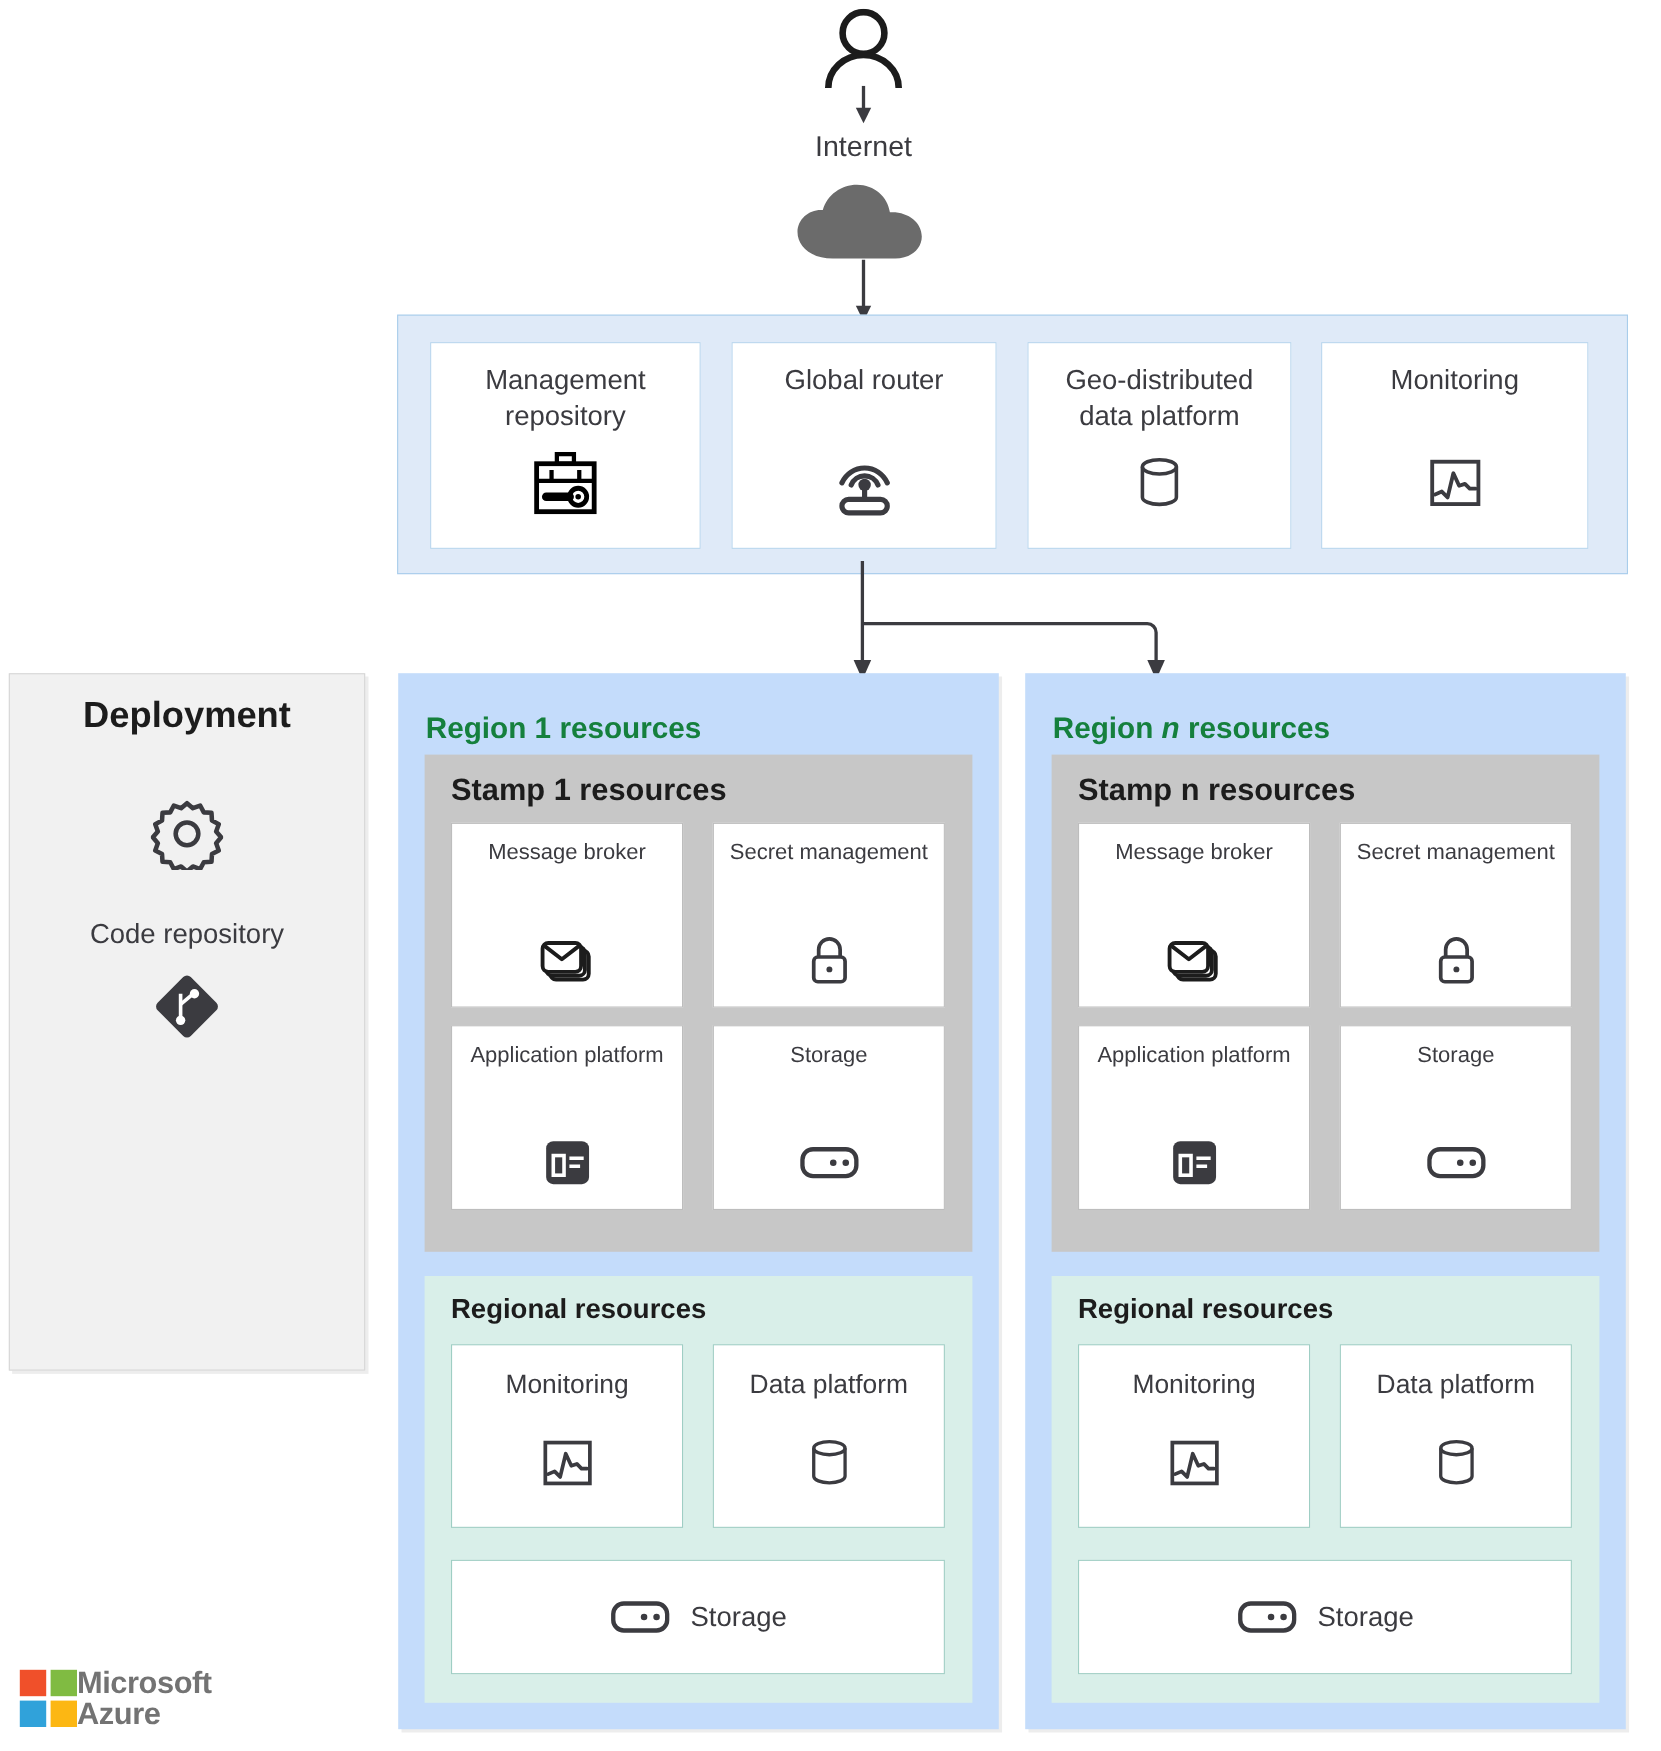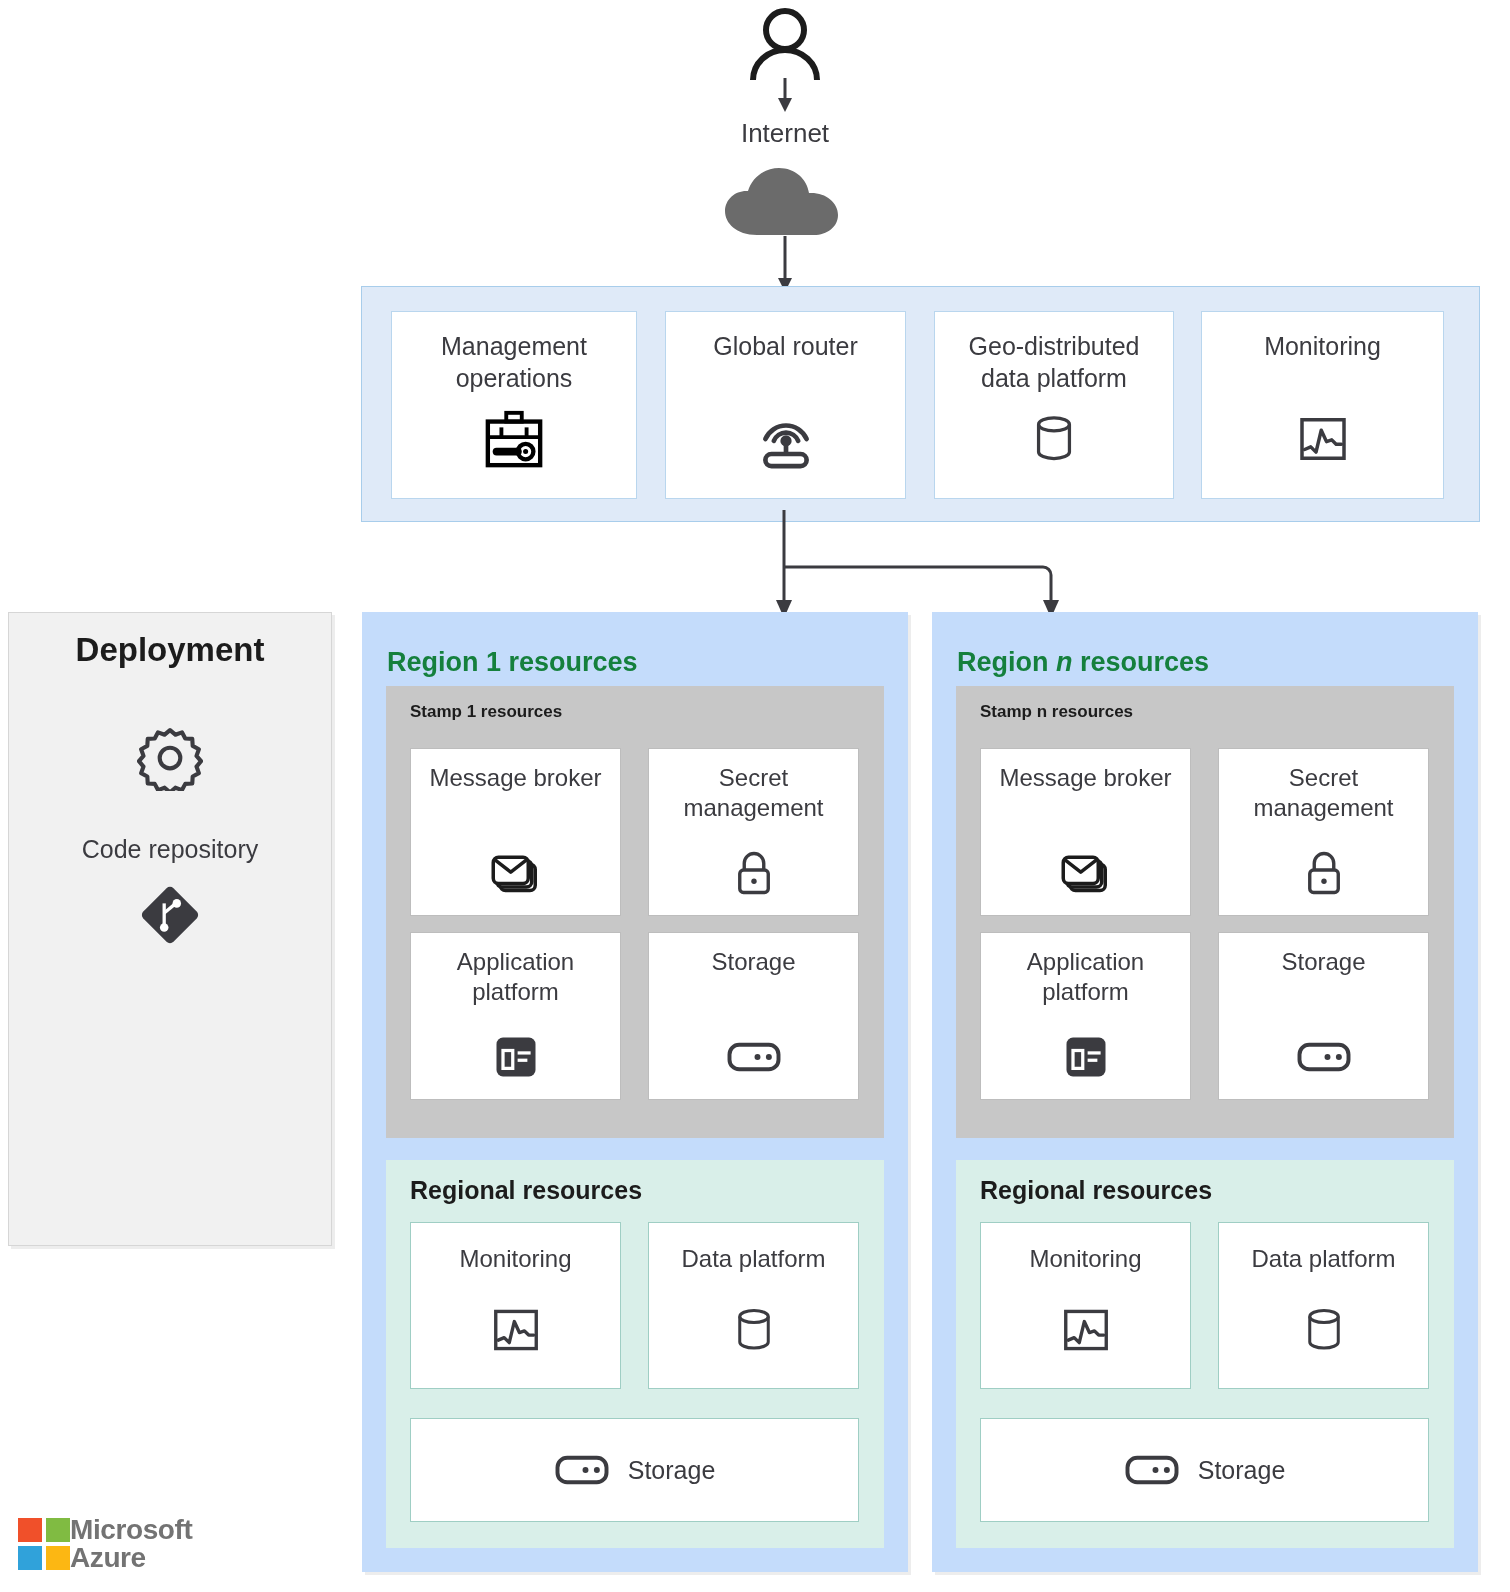--- a/index.html
+++ b/index.html
@@ -91,30 +91,30 @@
   .region-title .ital { font-style: italic; }
 
   
   .stamp {
     position: absolute; left: 24px; top: 74px;
     width: 498px; height: 452px;
     background: #c7c7c7;
   }
   .stamp-title {
     position: absolute; left: 24px; top: 16px;
-    font-size: 17px; font-weight: bold; color: #1c1c1c;
+    font-size: 28px; font-weight: bold; color: #1c1c1c;
   }
   .scard {
     position: absolute; background: #ffffff; border: 1px solid #bdbdbd;
     width: 211px; height: 168px;
     display: flex; flex-direction: column; align-items: center;
     padding-top: 14px;
   }
   .scard .lbl {
-    font-size: 24px; line-height: 1.26; text-align: center; color: #3b3b40;
+    font-size: 20px; line-height: 1.26; text-align: center; color: #3b3b40;
   }
   .scard .ico {
     margin-top: auto; margin-bottom: 14px;
     width: 56px; height: 56px;
     display: flex; align-items: center; justify-content: center;
   }
   .scard.pos0 { left: 24px;  top: 62px; }
   .scard.pos1 { left: 262px; top: 62px; }
   .scard.pos2 { left: 24px;  top: 246px; }
   .scard.pos3 { left: 262px; top: 246px; }
@@ -190,21 +190,21 @@
   <div class="abs" id="arrow-cloud-band">
     <svg viewBox="0 0 60 58" width="60" height="58">
       <line x1="30" y1="0" x2="30" y2="46" stroke="#3b3b40" stroke-width="3"></line>
       <polygon points="30,56 23,42 37,42" fill="#3b3b40"></polygon>
     </svg>
   </div>
 
   <div class="abs" id="global-band">
 
     <div class="gcard" id="gcard-0">
-      <div class="lbl">Management operations</div>
+      <div class="lbl">Management repository</div>
       <div class="ico">
         <svg viewBox="0 0 64 64" width="62" height="62">
           <rect x="24" y="5" width="16" height="9" fill="none" stroke="#000" stroke-width="4"></rect>
           <rect x="5" y="14" width="54" height="45" fill="none" stroke="#000" stroke-width="4.5"></rect>
           <line x1="5" y1="30" x2="59" y2="30" stroke="#000" stroke-width="4"></line>
           <line x1="19" y1="20" x2="19" y2="30" stroke="#000" stroke-width="4"></line>
           <line x1="45" y1="20" x2="45" y2="30" stroke="#000" stroke-width="4"></line>
           <path d="M14 45 h22" stroke="#000" stroke-width="8" stroke-linecap="round"></path>
           <circle cx="44" cy="45" r="8" fill="none" stroke="#000" stroke-width="4.5"></circle>
           <circle cx="44" cy="45" r="2.6" fill="#000"></circle>

